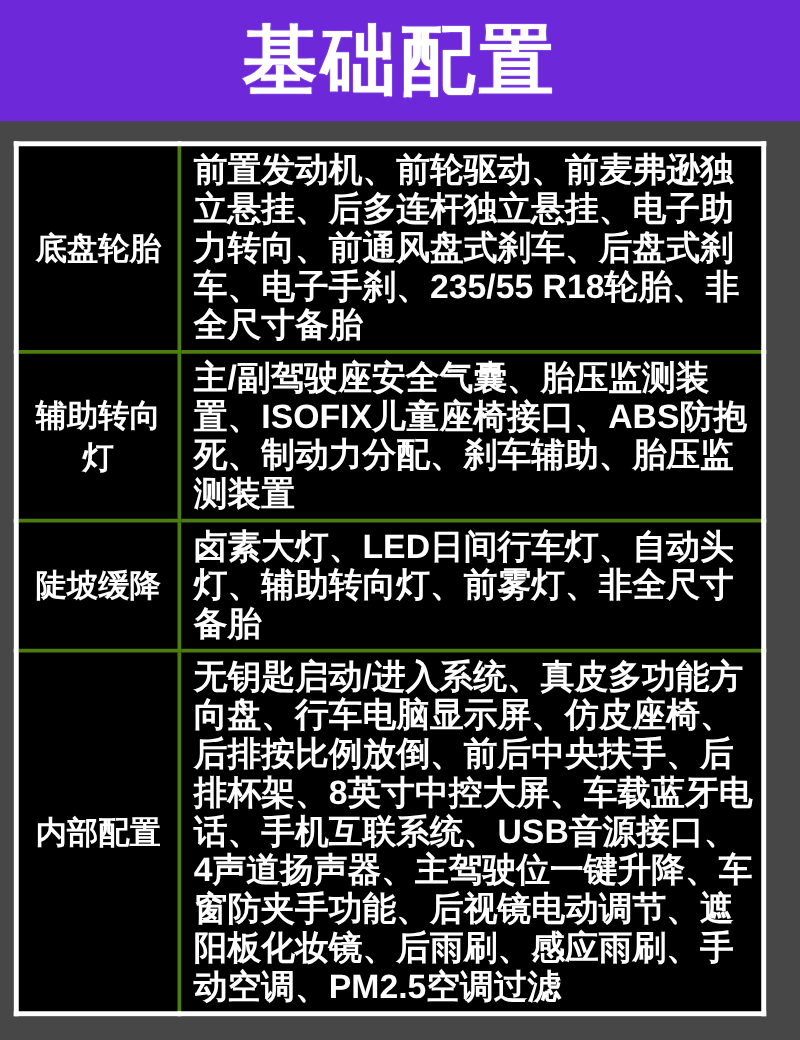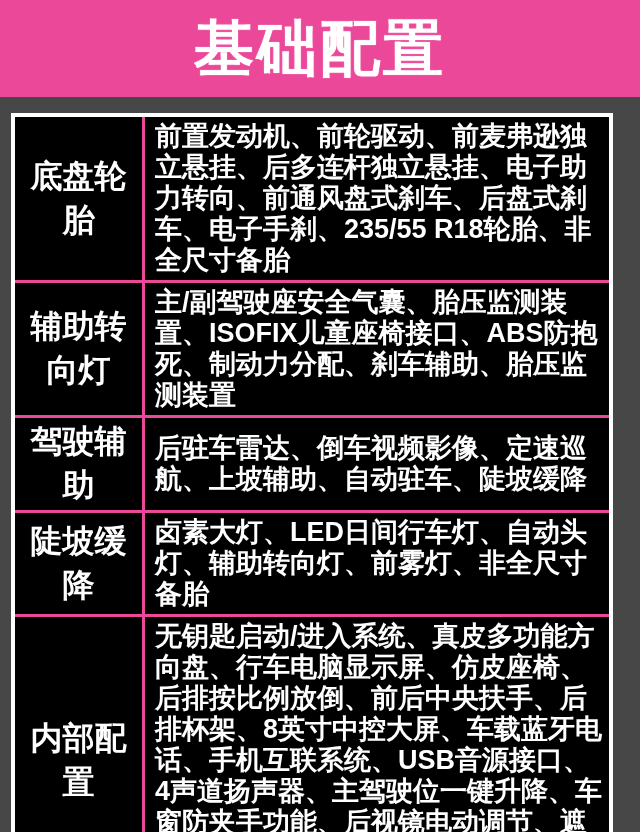--- a/index.html
+++ b/index.html
@@ -9,21 +9,21 @@
   body {
     width: 640px;
     height: 832px;
     background: #474747;
     overflow: hidden;
     font-family: "Liberation Sans", "DejaVu Sans", sans-serif;
   }
   .banner {
     width: 640px;
     height: 97px;
-    background: #ec4899;
+    background: #6d28d9;
     display: flex;
     align-items: center;
     justify-content: center;
   }
   .banner-title {
     color: #FFFFFF;
     font-size: 60px;
     font-weight: bold;
     letter-spacing: 3px;
     line-height: 1;
@@ -33,29 +33,29 @@
     margin: 16px 27px 0 11px;
   }
   table.spec-table {
     border-collapse: collapse;
     width: 602px;
     table-layout: fixed;
     border: 4px solid #FFFFFF;
     background: #000000;
   }
   td {
-    border: 3px solid #ec4899;
+    border: 3px solid #4d7c0f;
     color: #FFFFFF;
     font-weight: bold;
     vertical-align: middle;
   }
   td.label-cell {
     width: 121px;
     text-align: center;
-    font-size: 32px;
+    font-size: 25px;
     padding: 2px 3px;
   }
   td.content-cell {
     font-size: 27px;
     line-height: 31px;
     padding: 4px 5px 4px 10px;
     text-align: left;
     letter-spacing: 0px;
     word-break: break-all;
   }
@@ -76,24 +76,20 @@
   <table class="spec-table">
     <tbody>
       <tr class="row-chassis">
         <td class="label-cell">底盘轮胎</td>
         <td class="content-cell">前置发动机、前轮驱动、前麦弗逊独立悬挂、后多连杆独立悬挂、电子助力转向、前通风盘式刹车、后盘式刹车、电子手刹、235/55 R18轮胎、非全尺寸备胎</td>
       </tr>
       <tr class="row-safety">
         <td class="label-cell">辅助转向灯</td>
         <td class="content-cell">主/副驾驶座安全气囊、胎压监测装置、ISOFIX儿童座椅接口、ABS防抱死、制动力分配、刹车辅助、胎压监测装置</td>
       </tr>
-      <tr class="row-assist">
-        <td class="label-cell">驾驶辅助</td>
-        <td class="content-cell">后驻车雷达、倒车视频影像、定速巡航、上坡辅助、自动驻车、陡坡缓降</td>
-      </tr>
       <tr class="row-exterior">
         <td class="label-cell">陡坡缓降</td>
         <td class="content-cell">卤素大灯、LED日间行车灯、自动头灯、辅助转向灯、前雾灯、非全尺寸备胎</td>
       </tr>
       <tr class="row-interior">
         <td class="label-cell">内部配置</td>
         <td class="content-cell">无钥匙启动/进入系统、真皮多功能方向盘、行车电脑显示屏、仿皮座椅、后排按比例放倒、前后中央扶手、后排杯架、8英寸中控大屏、车载蓝牙电话、手机互联系统、USB音源接口、4声道扬声器、主驾驶位一键升降、车窗防夹手功能、后视镜电动调节、遮阳板化妆镜、后雨刷、感应雨刷、手动空调、PM2.5空调过滤</td>
       </tr>
     </tbody>
   </table>

